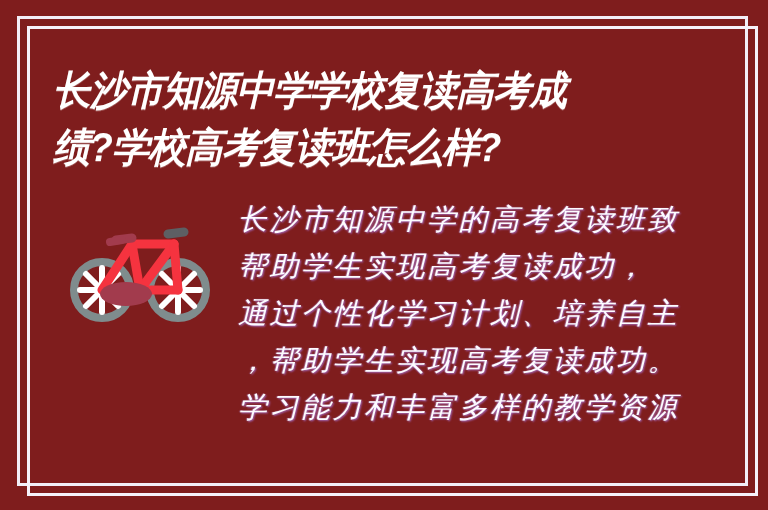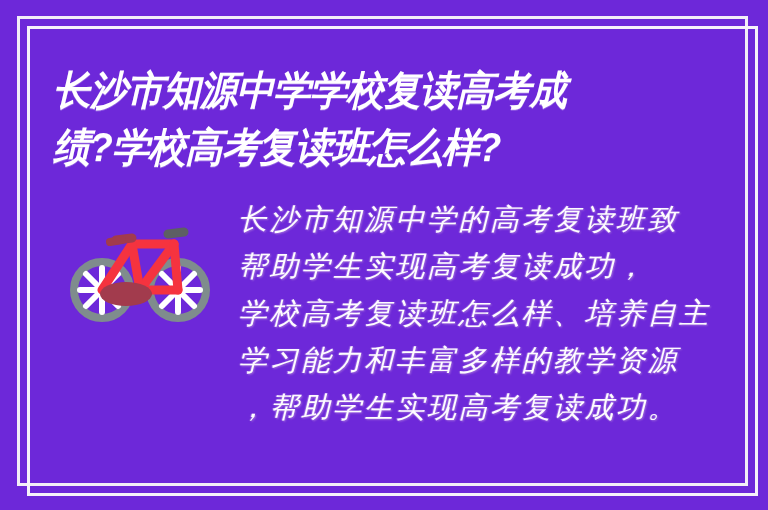--- a/index.html
+++ b/index.html
@@ -5,21 +5,21 @@
   html, body {
     margin: 0;
     padding: 0;
     background: #3f0087;
   }
 
   #poster {
     position: relative;
     width: 768px;
     height: 510px;
-    background: #6d28d9;
+    background: #7f1d1d;
     overflow: hidden;
     font-family: "Liberation Sans", "DejaVu Sans", sans-serif;
   }
 
   
   .frame-outer {
     position: absolute;
     left: 17px;
     top: 16px;
     width: 731px;
@@ -155,19 +155,19 @@
 
         <path d="M98 16 L114 14" stroke="#5d5f63" stroke-width="9" stroke-linecap="round" fill="none"></path>
 
         <ellipse cx="56" cy="76" rx="26" ry="12" fill="#a23b4d"></ellipse>
       </svg>
     </div>
 
     <div class="body-copy">
       <div class="body-line">长沙市知源中学的高考复读班致</div>
       <div class="body-line">帮助学生实现高考复读成功，</div>
-      <div class="body-line">学校高考复读班怎么样、培养自主</div>
+      <div class="body-line">通过个性化学习计划、培养自主</div>
+      <div class="body-line">，帮助学生实现高考复读成功。</div>
       <div class="body-line">学习能力和丰富多样的教学资源</div>
-      <div class="body-line">，帮助学生实现高考复读成功。</div>
     </div>
 
   </div>
 </div>
 
 </body></html>

